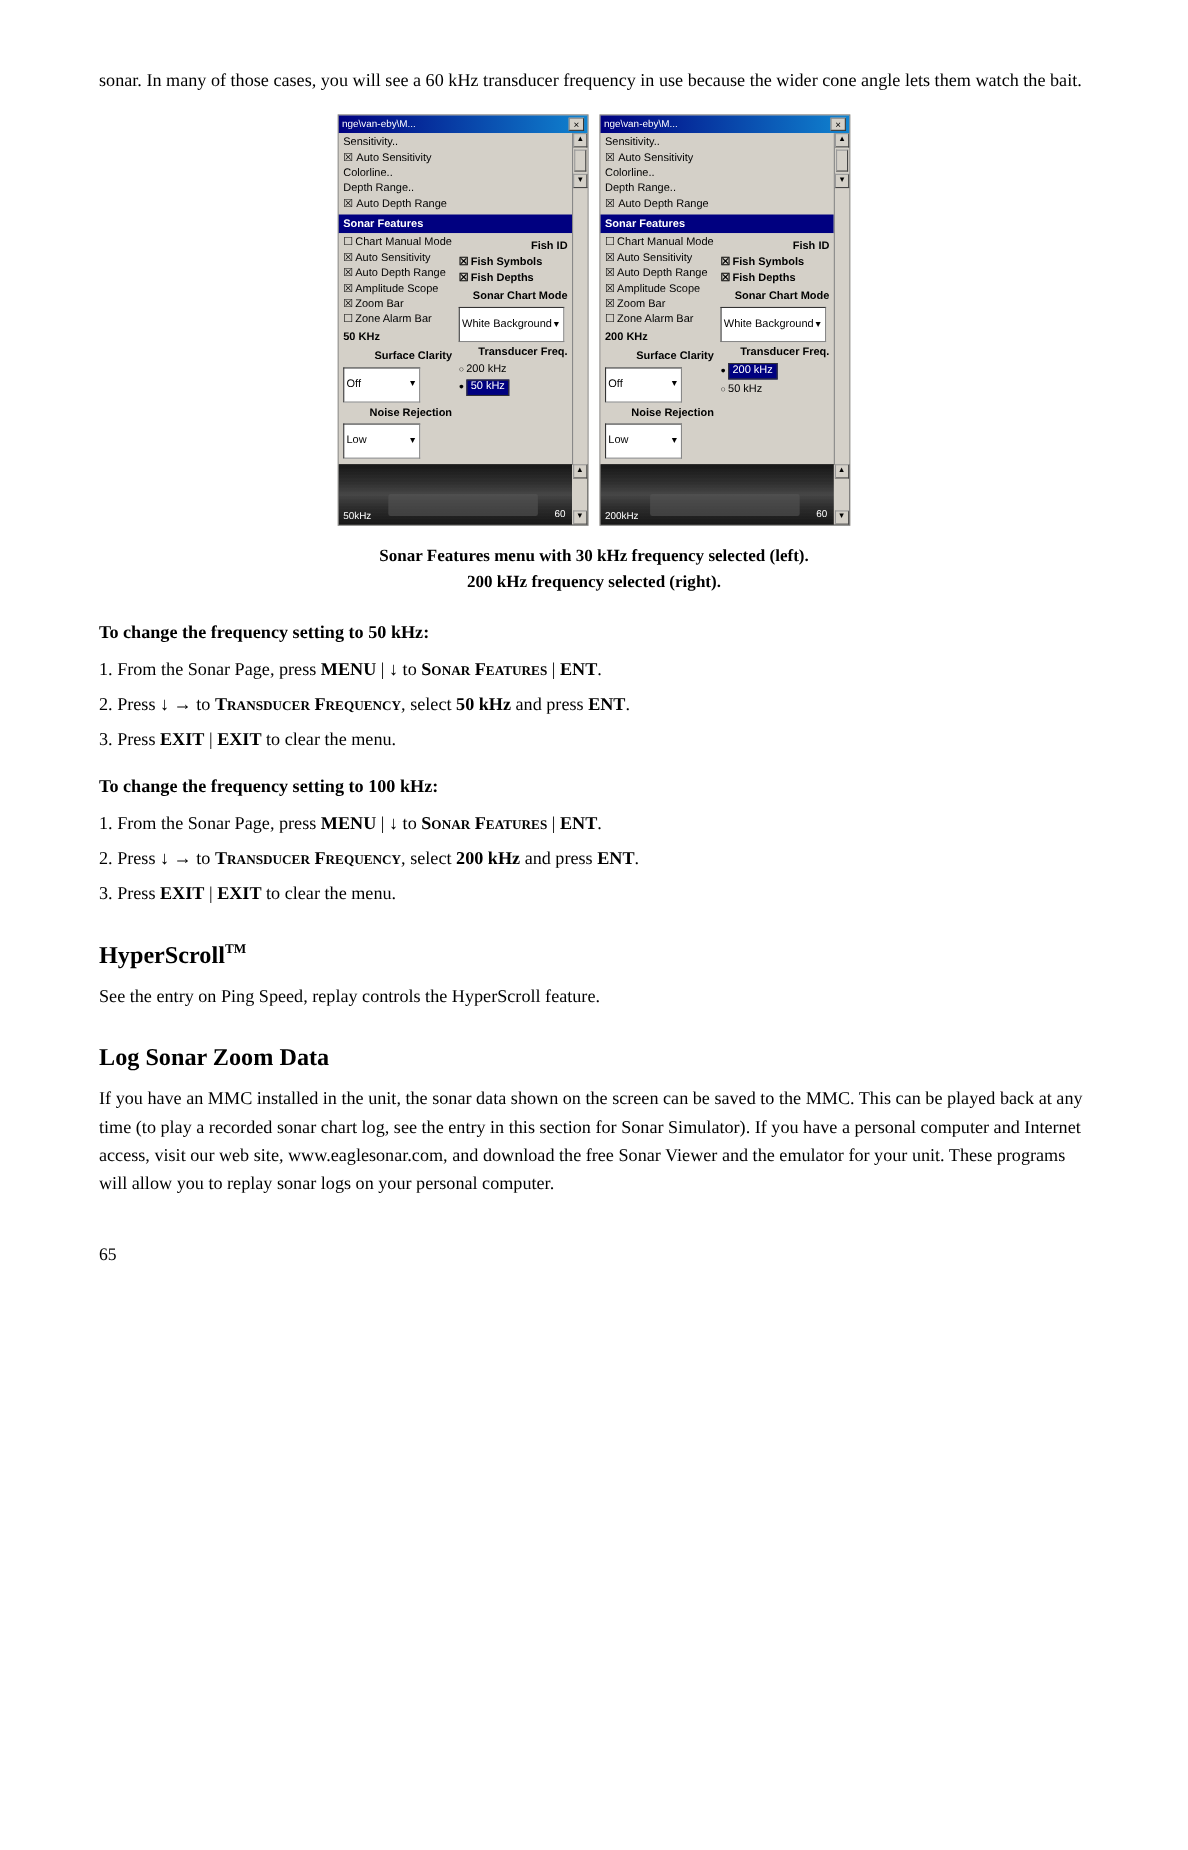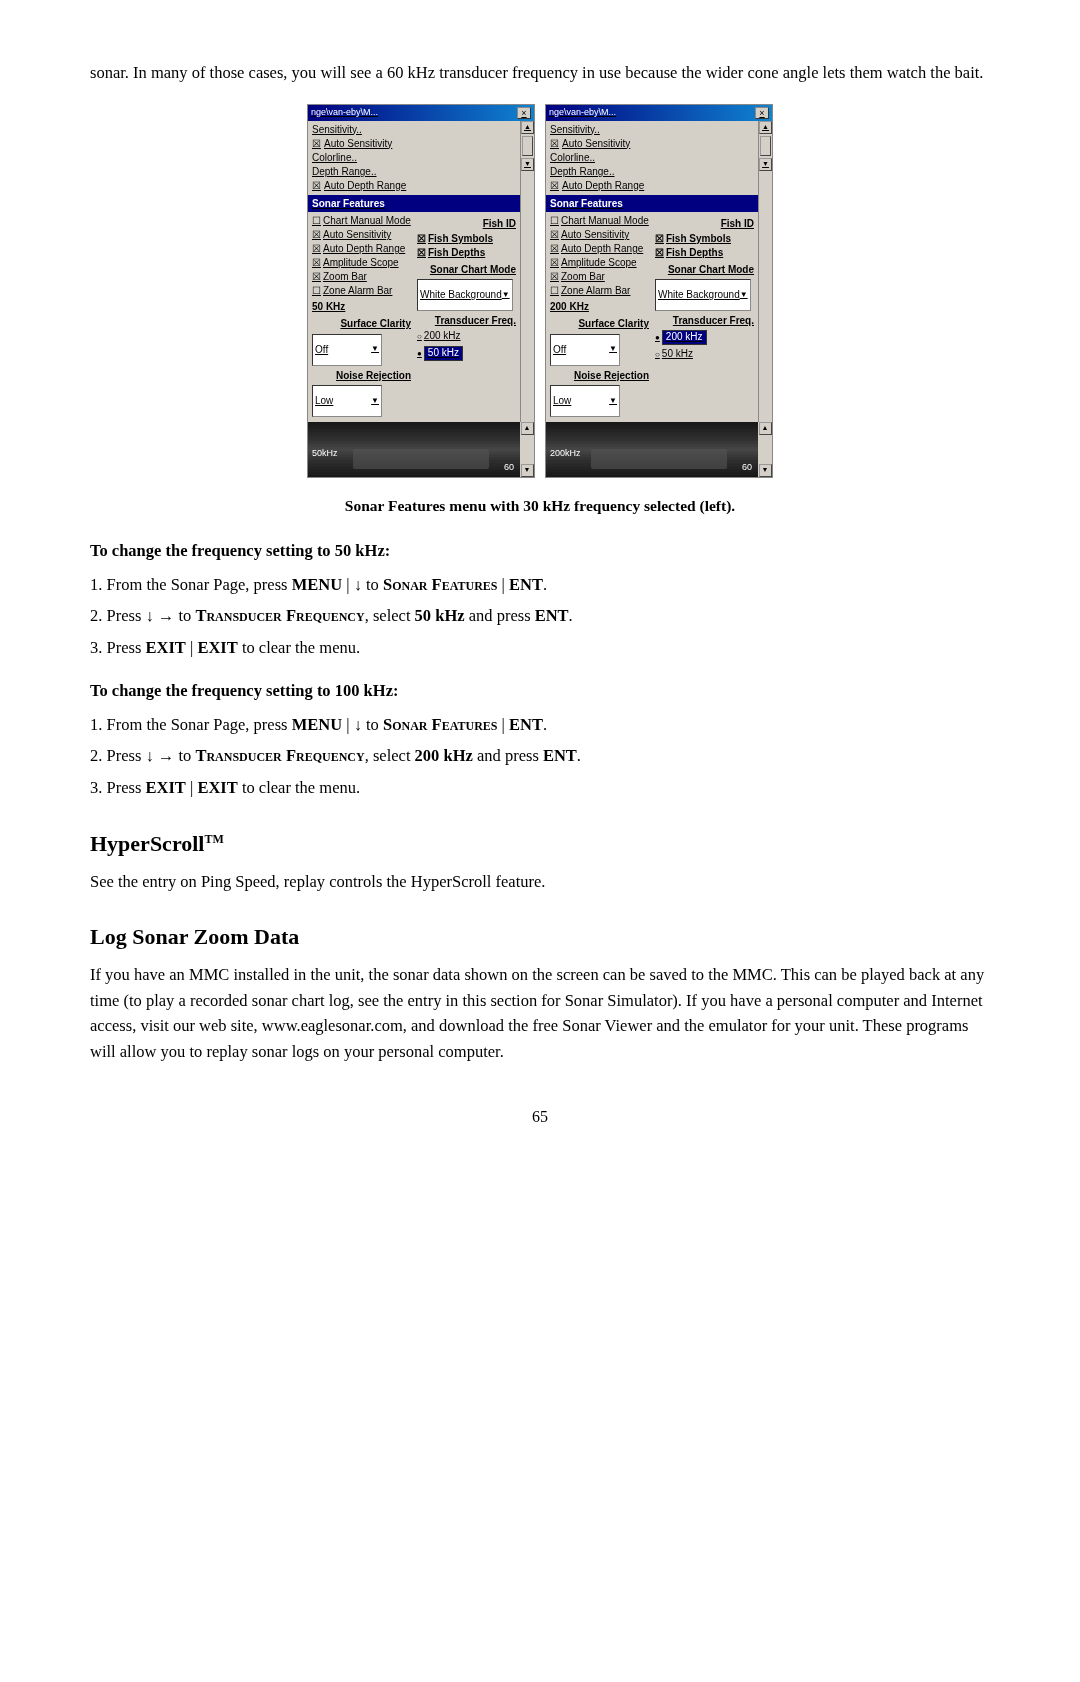--- a/index.html
+++ b/index.html
@@ -17,21 +17,20 @@
     .intro-text {
       margin-bottom: 18px;
       font-size: 16.5px;
     }
 
     .screenshots-container {
       display: flex;
       justify-content: center;
       gap: 10px;
       margin-bottom: 16px;
-      text-decoration: underline;
     }
 
     .screenshot-panel {
       border: 1px solid #888;
       background: #d4d0c8;
       width: 228px;
       font-family: Arial, Helvetica, sans-serif;
       font-size: 10px;
       color: #000;
     }
@@ -198,21 +197,21 @@
         0deg,
         transparent,
         transparent 2px,
         rgba(100,100,100,0.1) 2px,
         rgba(100,100,100,0.1) 3px
       );
     }
 
     .sonar-freq-label {
       position: absolute;
-      bottom: 16px;
+      bottom: 0;
       left: 4px;
       color: #fff;
       font-size: 9px;
     }
 
     .sonar-num-label {
       position: absolute;
       bottom: 2px;
       right: 20px;
       color: #fff;
@@ -272,21 +271,20 @@
       margin-top: 26px;
       margin-bottom: 8px;
     }
 
     .body-paragraph {
       font-size: 16.5px;
       margin-bottom: 14px;
     }
 
     .page-number {
-      text-align: center;
       margin-top: 40px;
       font-size: 16px;
     }
 
     .tm { font-size: 12px; vertical-align: super; }
   </style>
 </head>
 <body>
 
 <p class="intro-text">sonar. In many of those cases, you will see a 60 kHz transducer frequency in use because the wider cone angle lets them watch the bait.</p>
@@ -465,20 +463,21 @@
         <div class="scroll-btn" style="font-size:7px;">▲</div>
         <div style="flex:1;"></div>
         <div class="scroll-btn" style="font-size:7px;">▼</div>
       </div>
     </div>
   </div>
 </div>
 
 <div class="caption-block">
   <div><strong>Sonar Features menu with 30 kHz frequency selected (left).</strong></div>
+  <div><strong>200 kHz frequency selected (right).</strong></div>
 </div>
 
 <p class="section-heading">To change the frequency setting to 50 kHz:</p>
 <div class="step-list">
   <p class="step-item">1. From the Sonar Page, press <span class="inline-kbd">MENU</span> | ↓ to <span class="inline-sc">Sonar Features</span> | <span class="inline-kbd">ENT</span>.</p>
   <p class="step-item">2. Press ↓ → to <span class="inline-sc">Transducer Frequency</span>, select <span class="inline-kbd">50 kHz</span> and press <span class="inline-kbd">ENT</span>.</p>
   <p class="step-item">3. Press <span class="inline-kbd">EXIT</span> | <span class="inline-kbd">EXIT</span> to clear the menu.</p>
 </div>
 
 <p class="section-heading">To change the frequency setting to 100 kHz:</p>

